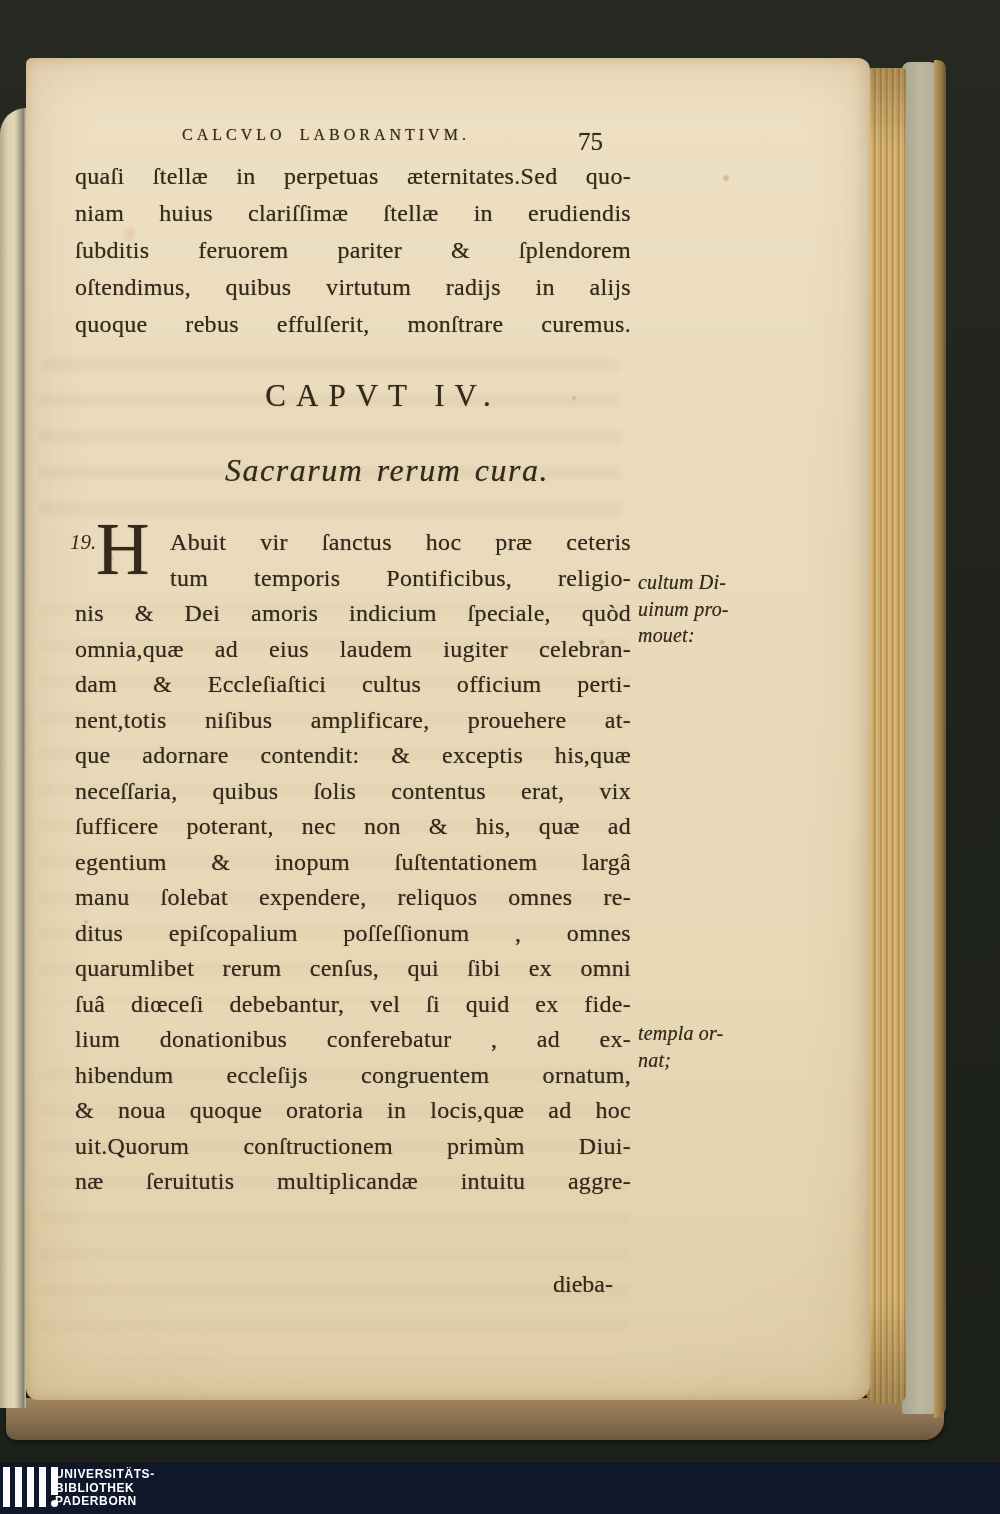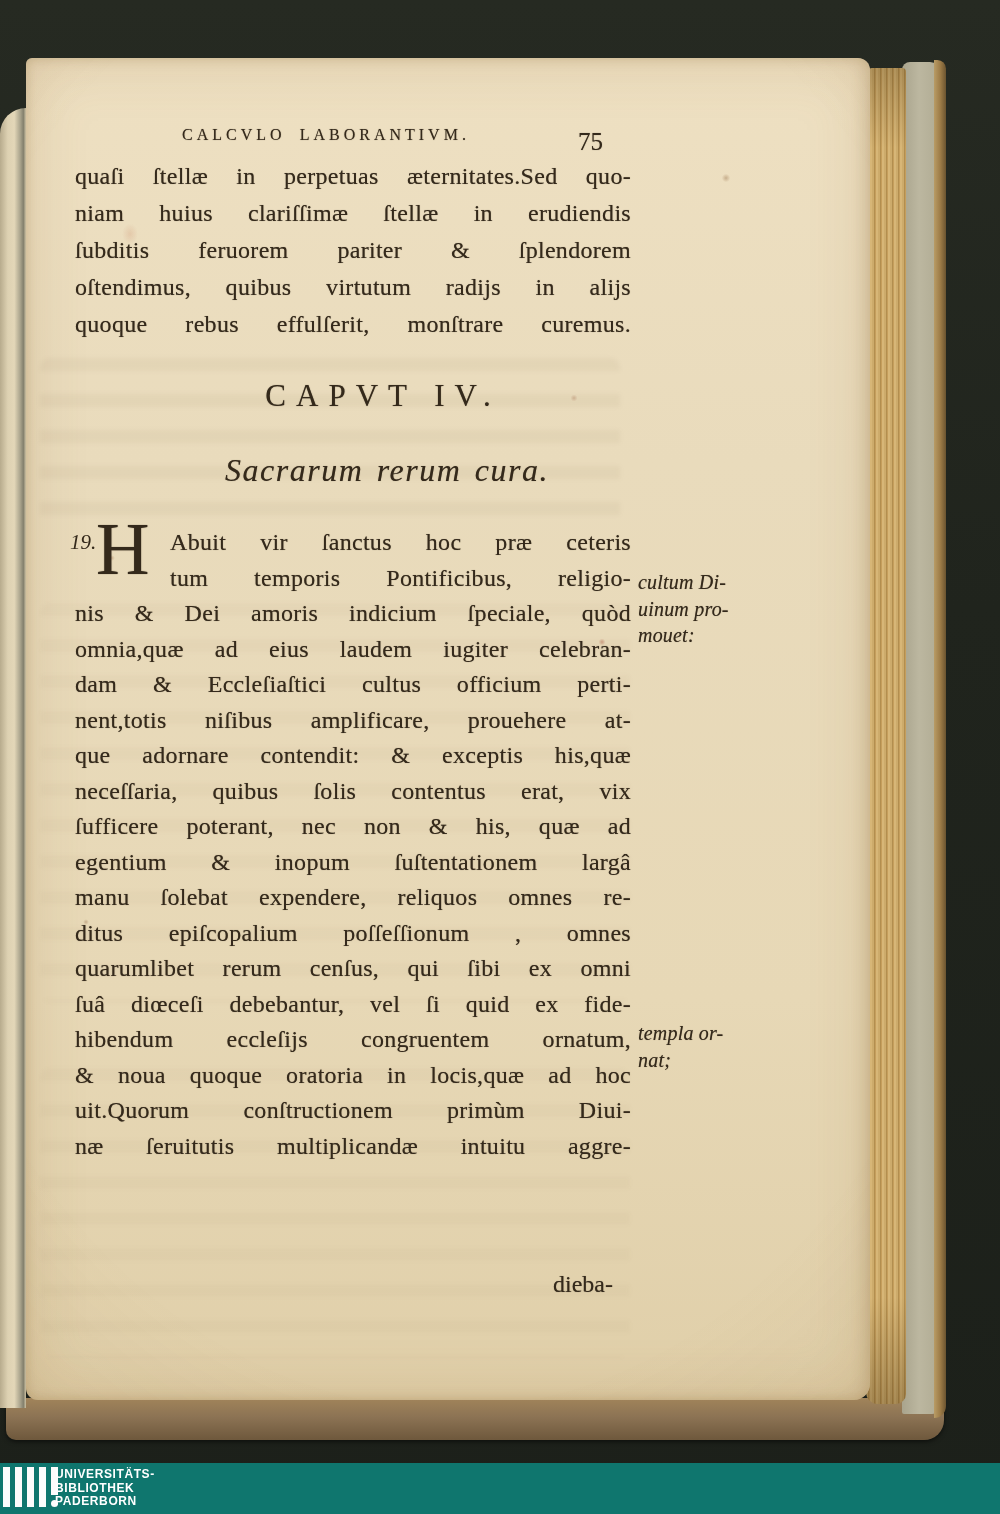--- a/index.html
+++ b/index.html
@@ -100,21 +100,21 @@
   .margin-note-1{top:470px;margin-top:41px;}
   .margin-note-2{top:962px;}
   .catchword-line{
     position:absolute;top:1213px;left:49px;width:556px;text-align:right;
     padding-right:18px;box-sizing:border-box;font-size:24px;
     text-shadow:0 0 .8px rgba(52,41,27,.6);
   }
   
   .watermark-bar{
     position:absolute;left:0;bottom:0;width:1000px;height:51px;z-index:10;
-    background:#0f766e;
+    background:#0f172a;
   }
   .logo{position:absolute;left:3px;top:4px;height:43px;display:flex;align-items:flex-start;}
   .logo-bar{width:7px;height:40px;background:#fcfcfc;margin-right:5px;}
   .logo-excl{display:flex;flex-direction:column;align-items:center;}
   .logo-excl .bar{width:7px;height:28px;background:#fcfcfc;}
   .logo-excl .dot{width:7px;height:7px;border-radius:50%;background:#fcfcfc;margin-top:5px;}
   .wm-text{
     position:absolute;left:55px;top:5px;color:#ffffff;
     font-family:"Liberation Sans","DejaVu Sans",sans-serif;
     font-size:12px;font-weight:bold;line-height:13.5px;letter-spacing:.6px;
@@ -160,20 +160,21 @@
       <div class="jline">dam &amp; Eccleſiaſtici cultus officium perti-</div>
       <div class="jline">nent,totis niſibus amplificare, prouehere at-</div>
       <div class="jline">que adornare contendit: &amp; exceptis his,quæ</div>
       <div class="jline">neceſſaria, quibus ſolis contentus erat, vix</div>
       <div class="jline">ſufficere poterant, nec non &amp; his, quæ ad</div>
       <div class="jline">egentium &amp; inopum ſuſtentationem largâ</div>
       <div class="jline">manu ſolebat expendere, reliquos omnes re-</div>
       <div class="jline">ditus epiſcopalium poſſeſſionum , omnes</div>
       <div class="jline">quarumlibet rerum cenſus, qui ſibi ex omni</div>
       <div class="jline">ſuâ diœceſi debebantur, vel ſi quid ex fide-</div>
+      <div class="jline">lium donationibus conferebatur , ad ex-</div>
       <div class="jline">hibendum eccleſijs congruentem ornatum,</div>
       <div class="jline">&amp; noua quoque oratoria in locis,quæ ad hoc</div>
       <div class="jline">uit.Quorum conſtructionem primùm Diui-</div>
       <div class="jline">næ ſeruitutis multiplicandæ intuitu aggre-</div>
     </div>
 
     <div class="margin-note margin-note-1">
       <div>cultum Di-</div>
       <div>uinum pro-</div>
       <div>mouet:</div>

